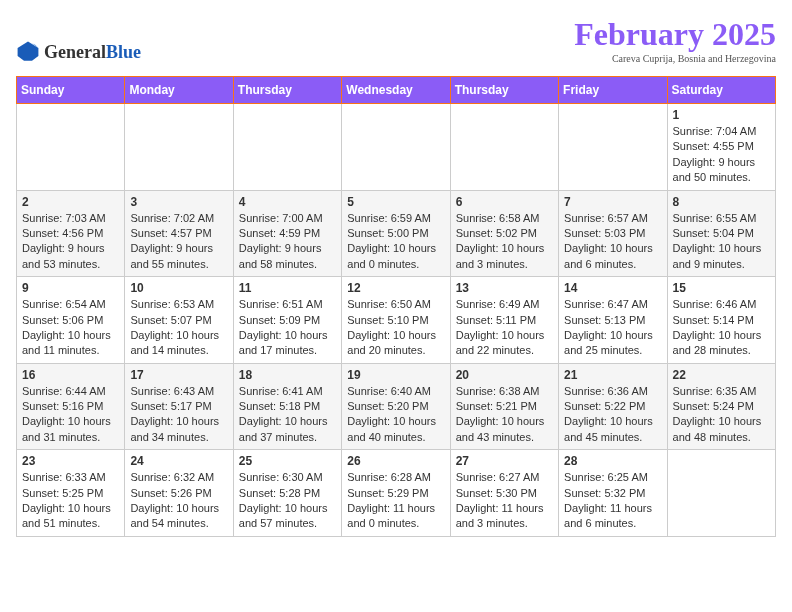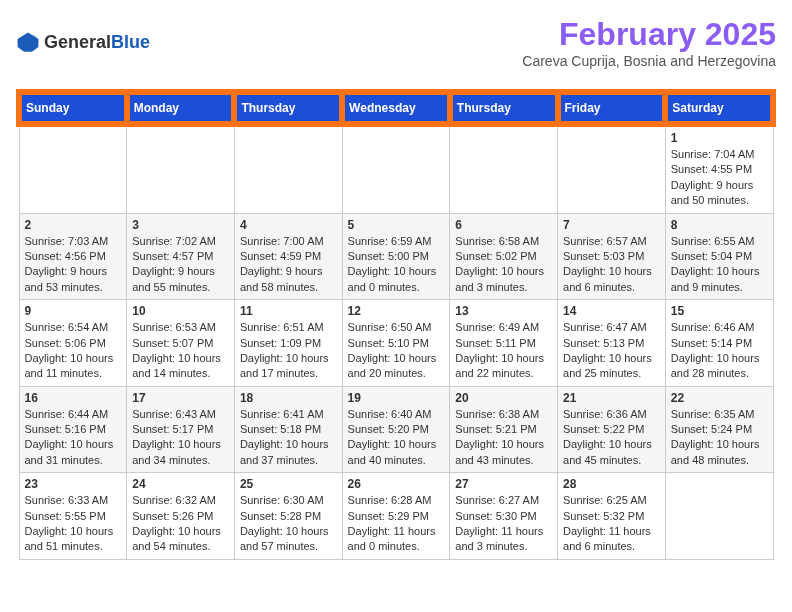--- a/index.html
+++ b/index.html
@@ -6,22 +6,23 @@
     body {
       font-family: Arial, sans-serif;
       background: #fff;
       width: 792px;
       min-height: 612px;
       padding: 16px;
     }
     .header {
       display: flex;
       justify-content: space-between;
-      align-items: center;
-      margin-bottom: 20px;
+      align-items: flex-end;
+      margin-bottom: 12px;
+      font-family: Liberation Serif, serif;
     }
     .logo {
       display: flex;
       align-items: center;
       gap: 4px;
     }
     .logo-text-general {
       font-size: 18px;
       font-weight: bold;
       color: #333;
@@ -37,36 +38,36 @@
     }
     .title-area {
       text-align: right;
     }
     .month-title {
       font-size: 32px;
       font-weight: bold;
       color: #8b5cf6;
     }
     .location {
-      font-size: 14px;
+      font-size: 10px;
       color: #555;
     }
     .calendar {
       width: 100%;
       border-collapse: collapse;
       border: 1px solid #ccc;
     }
     .calendar th {
-      background: #1d4ed8;
+      background: #8b5cf6;
       color: #fff;
       font-size: 12px;
       font-weight: bold;
       padding: 6px 4px;
       text-align: left;
-      border: 6px solid #f97316;
+      border: 1px solid #f97316;
     }
     .calendar td {
       vertical-align: top;
       border: 1px solid #ccc;
       padding: 4px 5px;
       font-size: 10px;
       color: #333;
       min-height: 80px;
       width: calc(100% / 7);
       background: #fff;
@@ -197,21 +198,21 @@
         <td>
           <div class="day-number">10</div>
           <div class="day-info">Sunrise: 6:53 AM
 Sunset: 5:07 PM
 Daylight: 10 hours
 and 14 minutes.</div>
         </td>
         <td>
           <div class="day-number">11</div>
           <div class="day-info">Sunrise: 6:51 AM
-Sunset: 1:09 PM
+Sunset: 5:09 PM
 Daylight: 10 hours
 and 17 minutes.</div>
         </td>
         <td>
           <div class="day-number">12</div>
           <div class="day-info">Sunrise: 6:50 AM
 Sunset: 5:10 PM
 Daylight: 10 hours
 and 20 minutes.</div>
         </td>
@@ -285,21 +286,21 @@
           <div class="day-info">Sunrise: 6:35 AM
 Sunset: 5:24 PM
 Daylight: 10 hours
 and 48 minutes.</div>
         </td>
       </tr>
       <tr>
         <td>
           <div class="day-number">23</div>
           <div class="day-info">Sunrise: 6:33 AM
-Sunset: 5:55 PM
+Sunset: 5:25 PM
 Daylight: 10 hours
 and 51 minutes.</div>
         </td>
         <td>
           <div class="day-number">24</div>
           <div class="day-info">Sunrise: 6:32 AM
 Sunset: 5:26 PM
 Daylight: 10 hours
 and 54 minutes.</div>
         </td>

